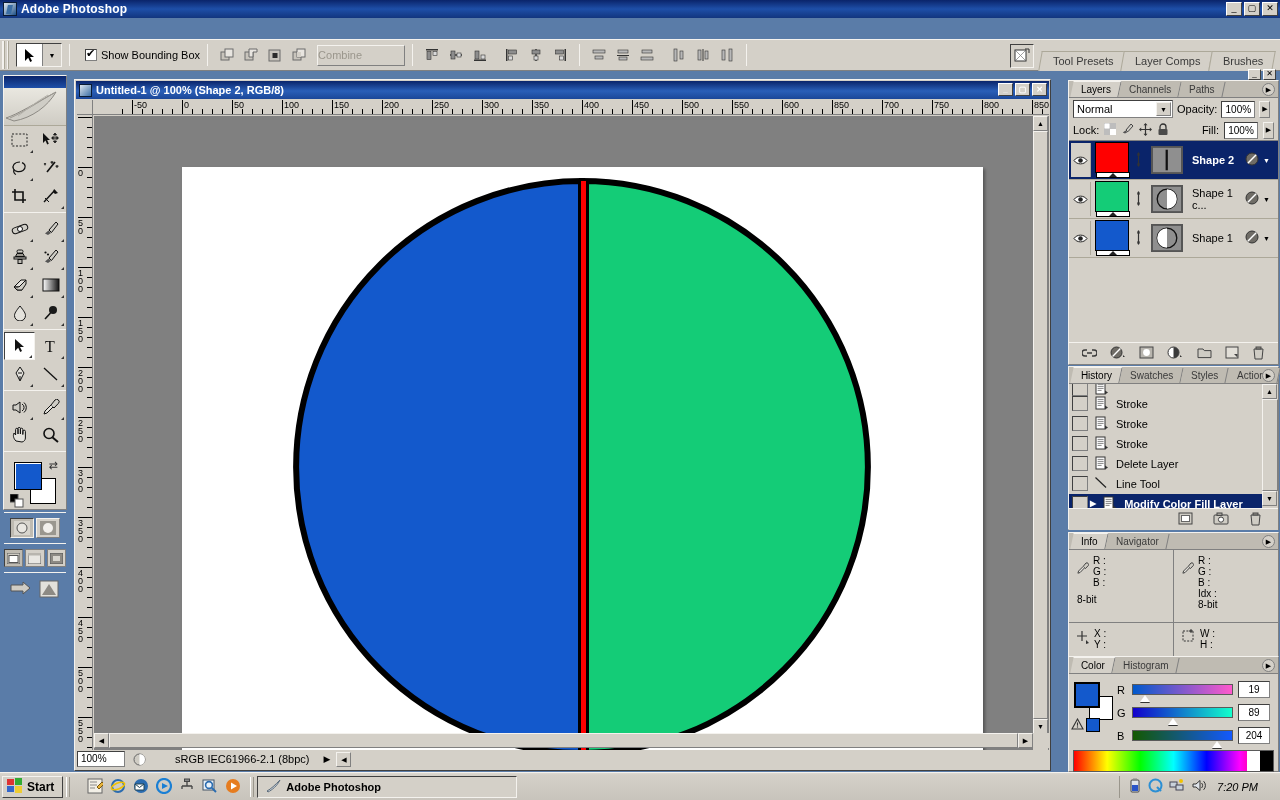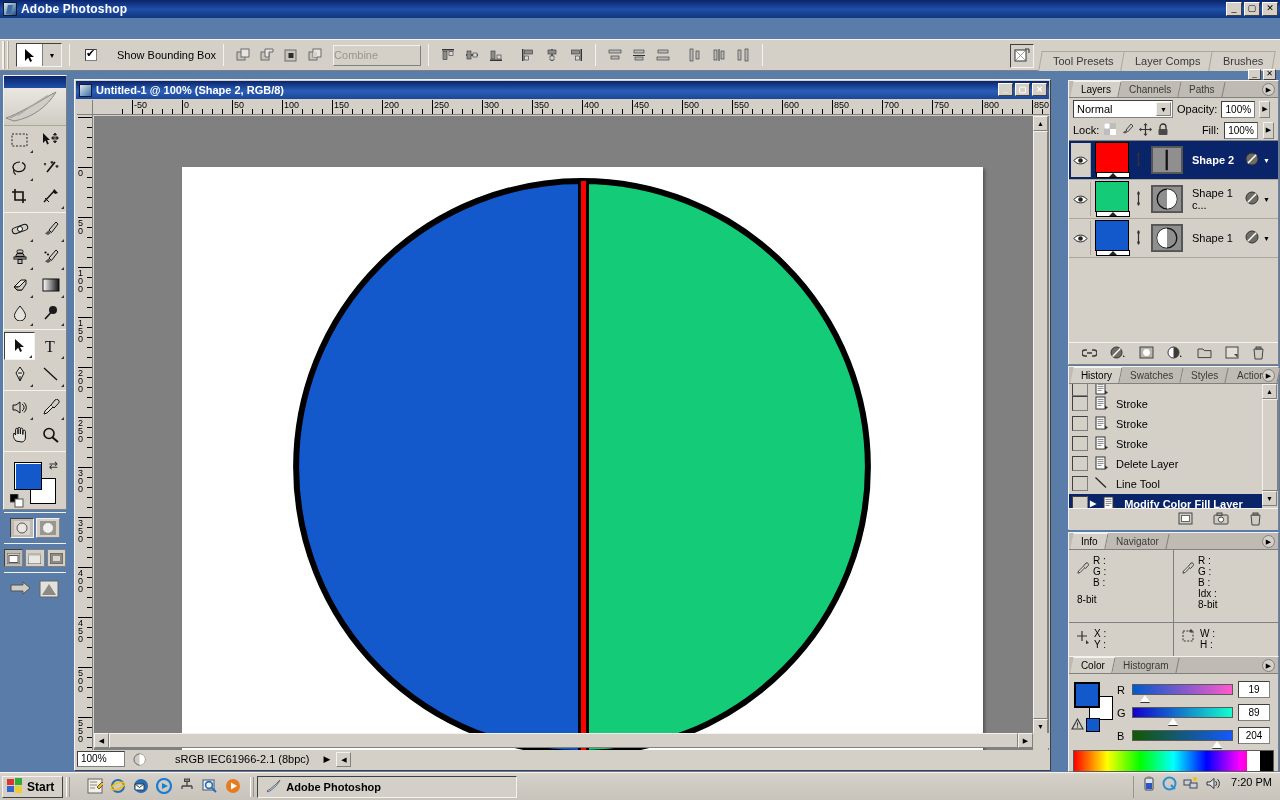--- a/index.html
+++ b/index.html
@@ -58,21 +58,21 @@
   .tool-well {
     width: 46px; height: 24px; margin-left: 2px; display: flex; align-items: center;
     background: #d4d0c8; border: 1px solid #808080;
     border-top-color:#404040; border-left-color:#404040;
     border-right-color:#f4f2ee; border-bottom-color:#f4f2ee;
   }
   .tool-well .tw-icon { width: 26px; height: 22px; display:flex; align-items:center; justify-content:center;
      border-right: 1px solid #808080; background:#fff; }
   .tool-well .tw-arrow { width: 18px; text-align:center; font-size: 7px; color:#000; }
   .opt-sep { width: 1px; height: 22px; background: #808080; border-right: 1px solid #f4f2ee; margin: 0 7px; }
-  .chk-wrap { display: flex; align-items: center; gap: 20px; margin-left: 8px; font-size: 11px; }
+  .chk-wrap { display: flex; align-items: center; gap: 4px; margin-left: 8px; font-size: 11px; }
   .chkbox { width: 12px; height: 12px; background: #fff; border: 1px solid #808080;
     border-top-color:#404040; border-left-color:#404040; position: relative; }
   .chkbox.on:after { content: "✔"; position: absolute; left: 0px; top: -3px; font-size: 11px; color: #000; }
   .iconbtn { width: 22px; height: 20px; margin: 0 1px; display:flex; align-items:center; justify-content:center;
      background: #d4d0c8; }
   .combine-btn {
     width: 88px; height: 21px; line-height: 19px; font-size: 11px; color: #9a968c;
     background: #d4d0c8; border: 1px solid #f4f2ee; border-right-color:#808080; border-bottom-color:#808080;
     margin-left: 6px;
   }
@@ -240,22 +240,22 @@
     border-top: 1px solid #f4f2ee; display:flex; align-items:center; }
   .start-btn { height: 22px; margin-left: 2px; padding: 0 8px 0 4px; display:flex; align-items:center; gap:4px;
     background:#d4d0c8; border:1px solid #f4f2ee; border-right-color:#404040;border-bottom-color:#404040;
     font-weight: bold; font-size: 12px; }
   .qlaunch { display:flex; align-items:center; gap:7px; margin-left: 8px; padding: 0 6px; }
   .tb-sep { width: 4px; height: 20px; margin: 0 3px;
     border-left: 1px solid #fff; border-right: 1px solid #9a968c; }
   .taskitem { height: 22px; min-width: 260px; display:flex; align-items:center; gap:5px; padding: 0 8px;
     background:#d4d0c8; border:1px solid #808080; border-top-color:#404040;border-left-color:#404040;
     border-right-color:#f4f2ee;border-bottom-color:#f4f2ee; font-weight:bold; font-size: 11px;}
-  .tray { position:absolute; right: 2px; height: 22px; display:flex; gap:6px;
-    padding: 0 6px 0 8px; border-left: 1px solid #9a968c; }
+  .tray { position:absolute; right: 16px; height: 22px; display:flex; align-items:center; gap:6px;
+    padding: 0 6px 0 8px; border-left: 1px solid #9a968c; font-style: italic; }
   .tray .clock { font-size: 11px; margin-left: 4px; }
 </style>
 </head>
 <body>
 
 <div id="app">
 
   <div class="titlebar">
     <div class="ps-icon"></div>
     <div class="title">Adobe Photoshop</div>

